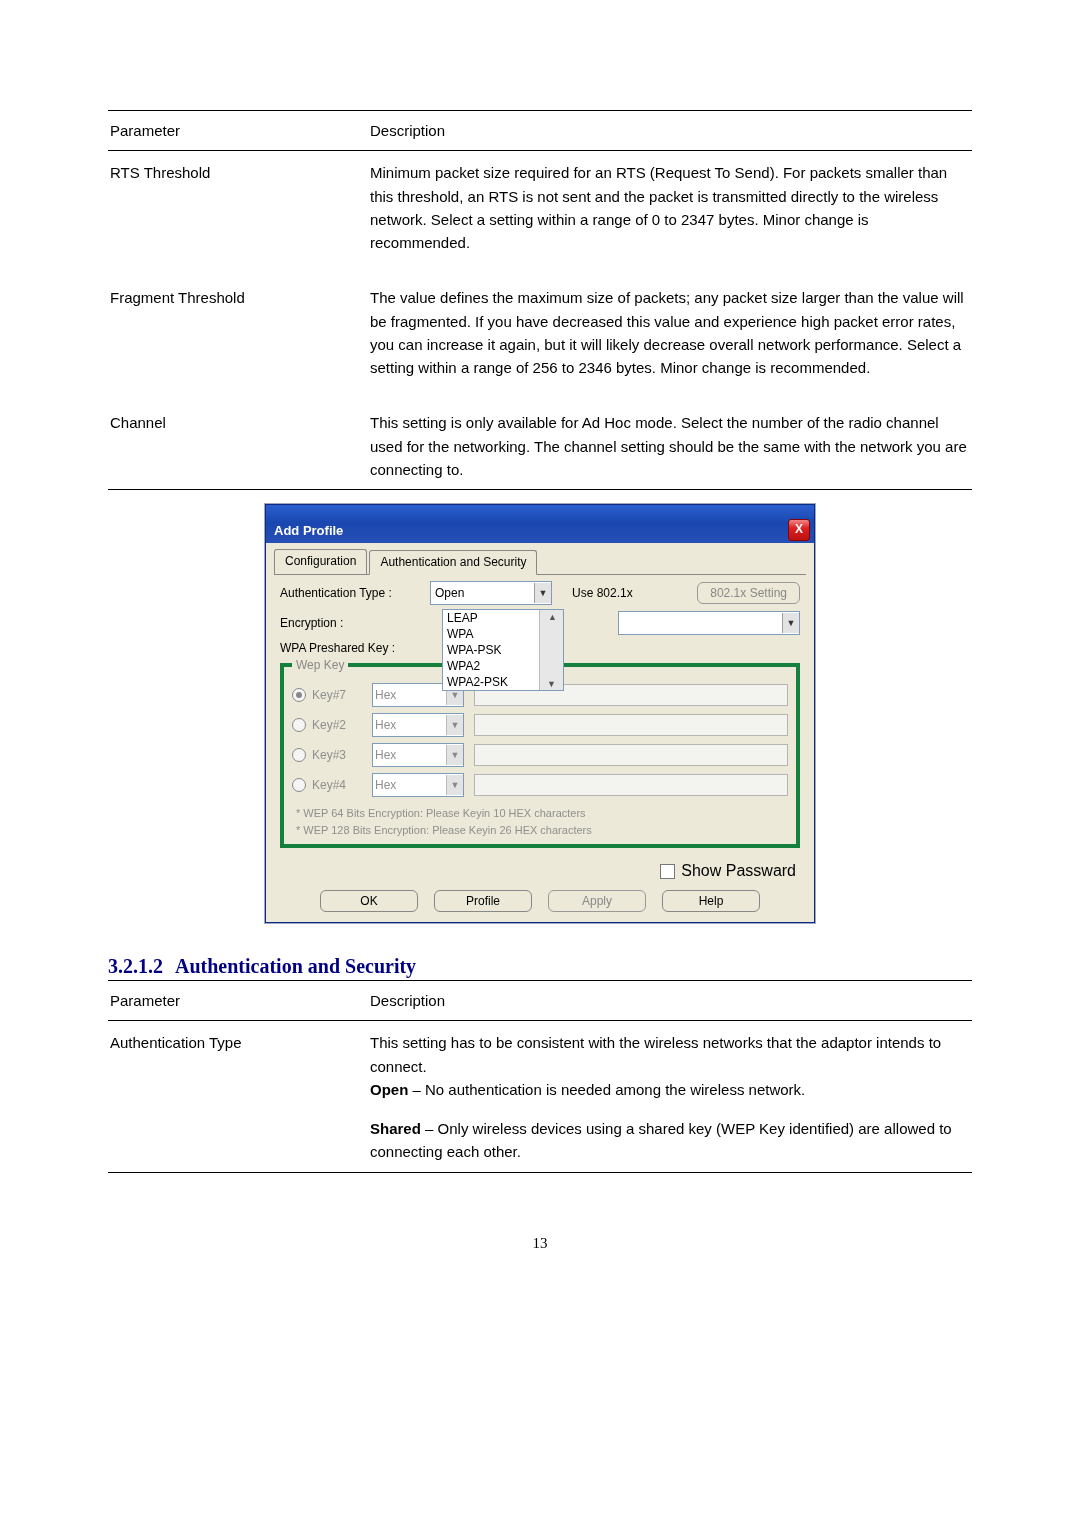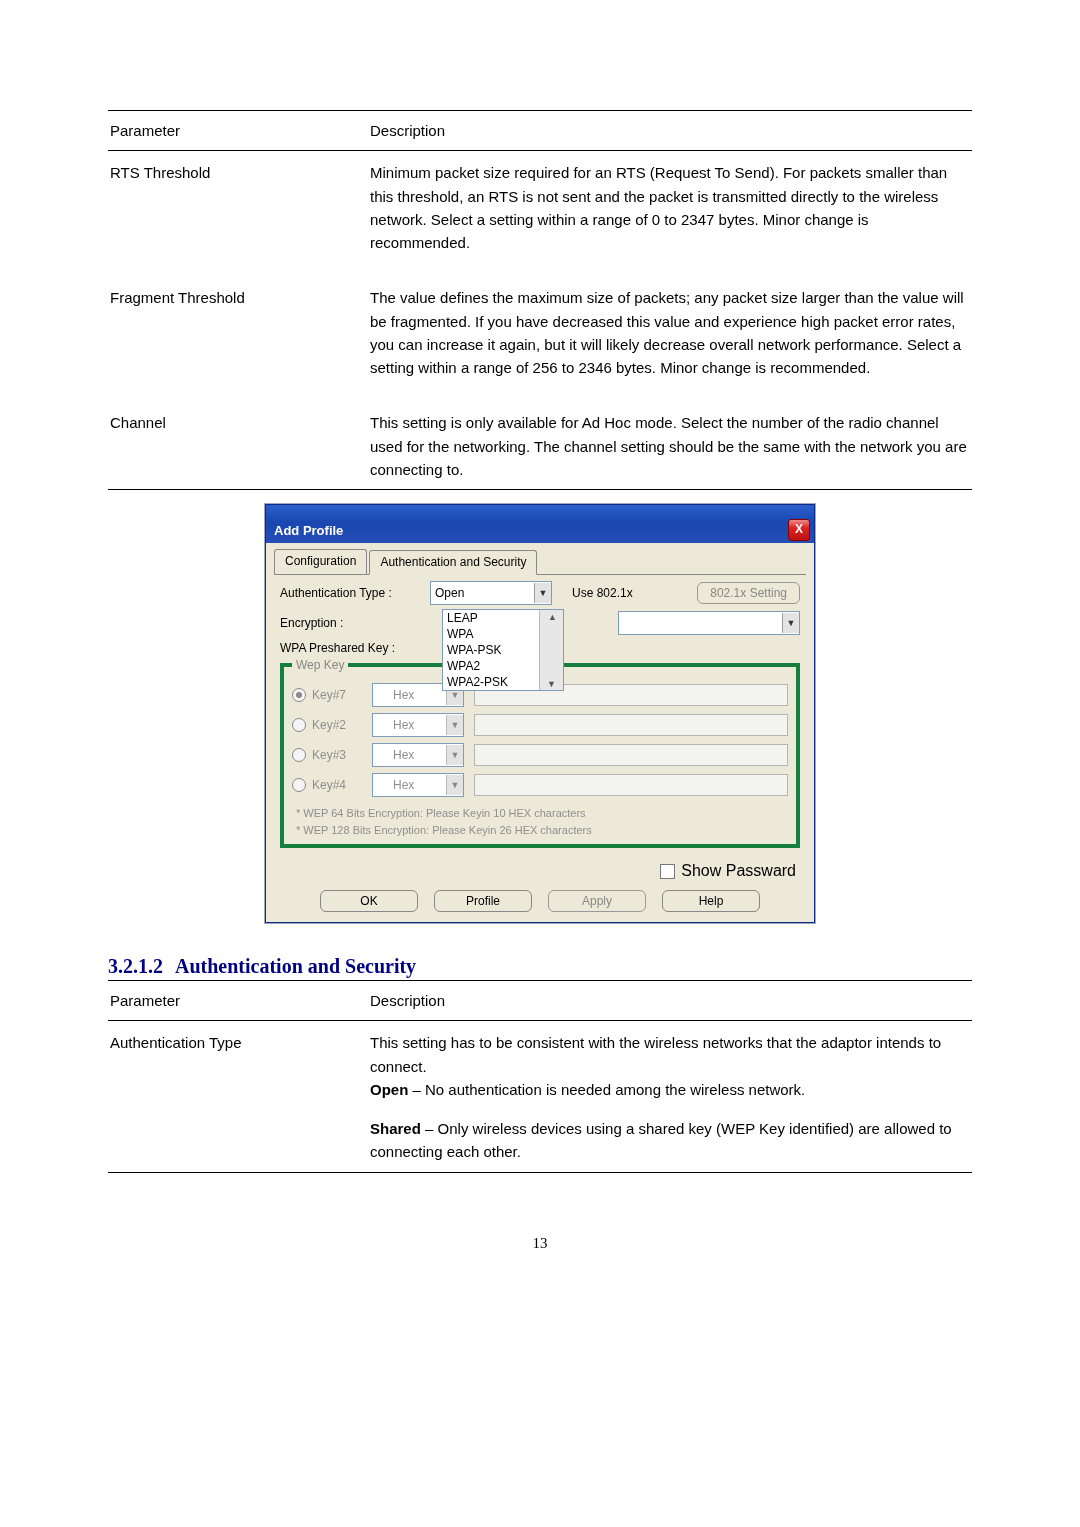--- a/index.html
+++ b/index.html
@@ -223,21 +223,21 @@
   }
   .wep-row .keylabel {
     width: 60px;
     color: #8f8f8f;
   }
   .sel-small {
     width: 90px;
     color: #8f8f8f;
     position: relative;
   }
-  .sel-small .sel-val { flex:1; padding:0 20px; }
+  .sel-small .sel-val { flex:1; padding:0 2px; }
   .sel-small .sel-arrow {
     width: 16px; text-align: center;
     background: #e3e3e3;
     border-left: 1px solid #bbb;
     font-size: 9px; line-height: 20px;
     color: #888;
   }
   .wep-text {
     flex: 1;
     margin-left: 10px;

